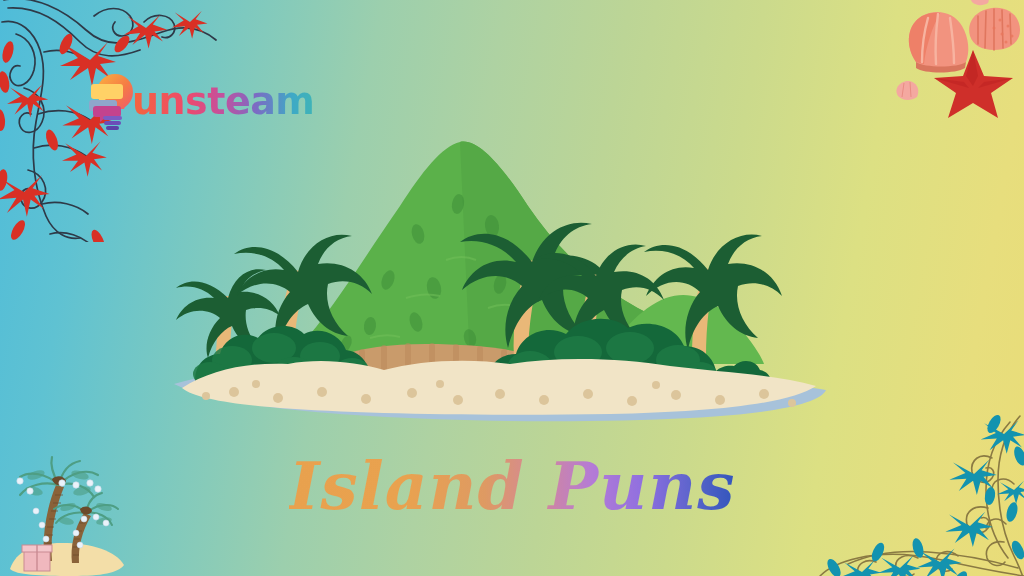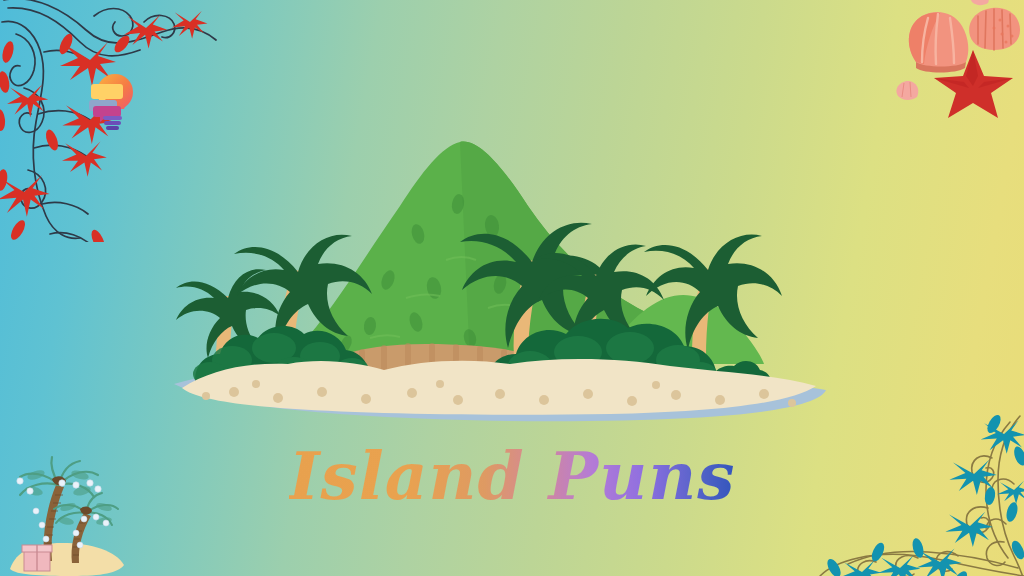--- a/index.html
+++ b/index.html
@@ -45,20 +45,21 @@
   
   #title-wrap { position:absolute; left:0; right:0; top:440px; text-align:center; }
   #title {
     display:inline-block;
     font-family:"DejaVu Serif", serif;
     font-style:italic; font-weight:700;
     font-size:66px; letter-spacing:1px;
     background:linear-gradient(90deg,#E8A14E 0%,#E9A24F 26%,#DE9A63 44%,#D48898 56%,#B47BD6 68%,#8D6FE0 80%,#4F61C6 93%,#3355BC 100%);
     -webkit-background-clip:text; background-clip:text; color:transparent;
     line-height:1.1;
+    margin-top:10px;
   }
 </style>
 </head>
 <body>
 
 <svg class="corner" id="tl-vine" viewBox="0 0 230 250">
   <g fill="none" stroke="#2E3A48" stroke-width="1.7" stroke-linecap="round">
     <path d="M10,8 C40,2 70,18 92,38 C116,60 140,50 168,40 C190,32 208,36 222,48"></path>
     <path d="M14,16 C44,14 66,30 86,50 C104,68 124,66 146,58"></path>
     <path d="M8,30 C26,26 40,40 46,58 C54,82 46,106 42,130 C36,162 40,196 52,224 C60,242 74,248 86,246"></path>
@@ -175,20 +176,21 @@
     <path d="M10,12 h26 a3,3 0 0 1 3,3 v9 a3,3 0 0 1 -3,3 h-14 l-7,6 v-6 h-5 a3,3 0 0 1 -3,-3 v-9 a3,3 0 0 1 3,-3 Z" fill="#FFD166"></path>
 
     <path d="M8,28 h22 a3,3 0 0 1 3,3 v5 a3,3 0 0 1 -3,3 h-22 a3,3 0 0 1 -3,-3 v-5 a3,3 0 0 1 3,-3 Z" fill="#8FA6CB"></path>
 
     <path d="M12,34 h22 a3,3 0 0 1 3,3 v5 a3,3 0 0 1 -3,3 h-12 l-6,5 v-5 h-4 a3,3 0 0 1 -3,-3 v-5 a3,3 0 0 1 3,-3 Z" fill="#C3438E"></path>
 
     <rect x="19" y="44" width="19" height="4" rx="2" fill="#7B5BC4"></rect>
     <rect x="20" y="49" width="17" height="4" rx="2" fill="#6B4DB8"></rect>
     <rect x="22" y="54" width="13" height="4" rx="2" fill="#5C42A8"></rect>
   </svg>
+  <span id="logo-word">unsteam</span>
 </div>
 
 <svg id="island" viewBox="0 0 660 320">
   <defs>
     <clipPath id="mtnclip">
       <path d="M120,250 C150,230 190,160 230,100 C252,66 272,42 288,38 C306,34 330,60 356,100 C396,160 450,200 500,216 C540,228 560,240 566,252 Z"></path>
     </clipPath>
   </defs>
 
   <path d="M4,276 C70,256 140,268 200,276 C280,287 360,290 450,283 C520,277 600,272 656,282 C650,296 600,306 520,310 C420,315 300,314 200,308 C120,303 40,294 4,276 Z" fill="#A7C2DA"></path>

